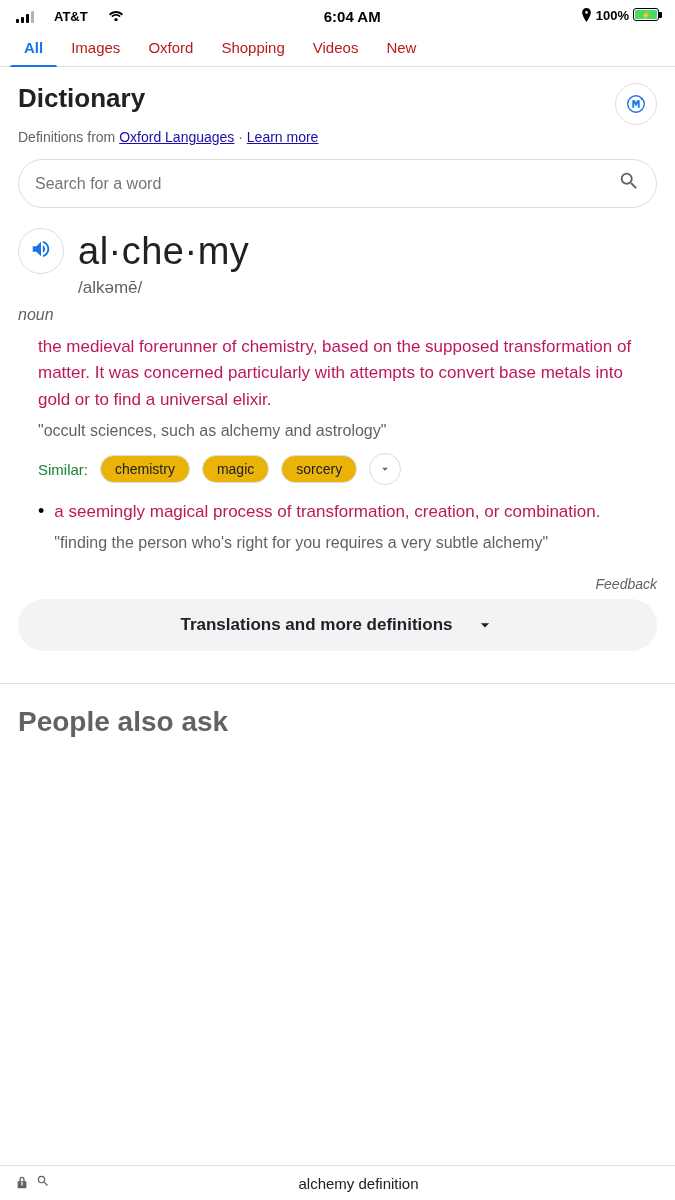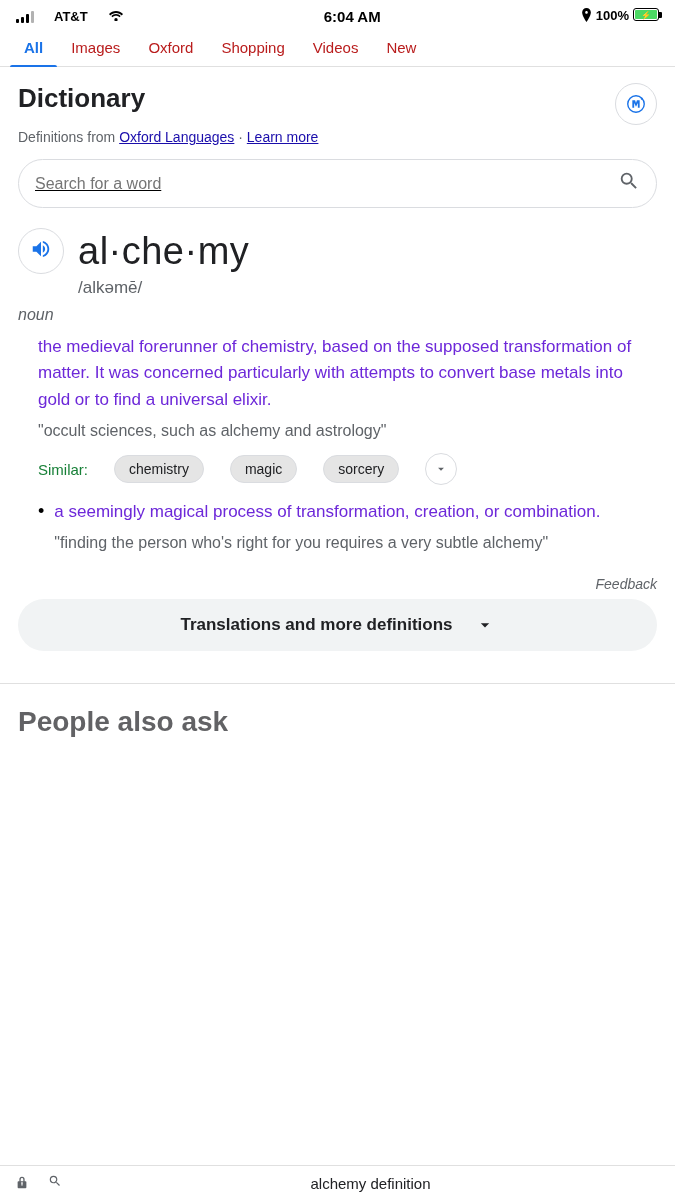--- a/index.html
+++ b/index.html
@@ -129,21 +129,20 @@
 
     
     .search-box {
       display: flex;
       align-items: center;
       border: 1.5px solid #dadce0;
       border-radius: 28px;
       padding: 10px 16px;
       margin-bottom: 20px;
       background: #fff;
-      text-decoration: underline;
     }
     .search-box input {
       border: none; outline: none;
       font-size: 16px;
       color: #999;
       flex: 1;
       background: transparent;
     }
     .search-icon-btn {
       color: #5f6368;
@@ -188,52 +187,52 @@
       margin-left: 0px;
       margin-bottom: 10px;
     }
 
     
     .definition-block {
       margin-left: 20px;
     }
     .def-text {
       font-size: 17px;
-      color: #6d28d9;
+      color: #be185d;
       line-height: 1.55;
       margin-bottom: 6px;
     }
     .def-example {
       font-size: 16px;
       color: #5f6368;
       margin-bottom: 10px;
       line-height: 1.5;
     }
 
     
     .similar-row {
       display: flex;
       align-items: center;
       flex-wrap: wrap;
-      gap: 26px;
+      gap: 12px;
       margin-bottom: 14px;
     }
     .similar-label {
       font-size: 15px;
       color: #188038;
       font-weight: 500;
     }
     .tag-pill {
       border: 1.5px solid #dadce0;
       border-radius: 18px;
       padding: 5px 14px;
       font-size: 14px;
       color: #202124;
       cursor: pointer;
-      background: #e5e5e5;
+      background: #eab308;
     }
     .chevron-pill {
       border: 1.5px solid #dadce0;
       border-radius: 50%;
       width: 32px; height: 32px;
       display: flex; align-items: center; justify-content: center;
       cursor: pointer;
       background: #fff;
     }
 
@@ -294,21 +293,21 @@
     
     .address-bar {
       position: fixed;
       bottom: 0;
       width: 675px;
       background: #fff;
       border-top: 1px solid #e0e0e0;
       padding: 8px 16px;
       display: flex;
       align-items: center;
-      gap: 20px;
+      gap: 8px;
     }
     .lock-icon { font-size: 13px; color: #5f6368; }
     .address-text { font-size: 15px; color: #202124; flex: 1; text-align: center; }
   </style>
 </head>
 <body>
 
 <div class="status-bar">
   <div class="status-left">
     <div class="signal-bars">

